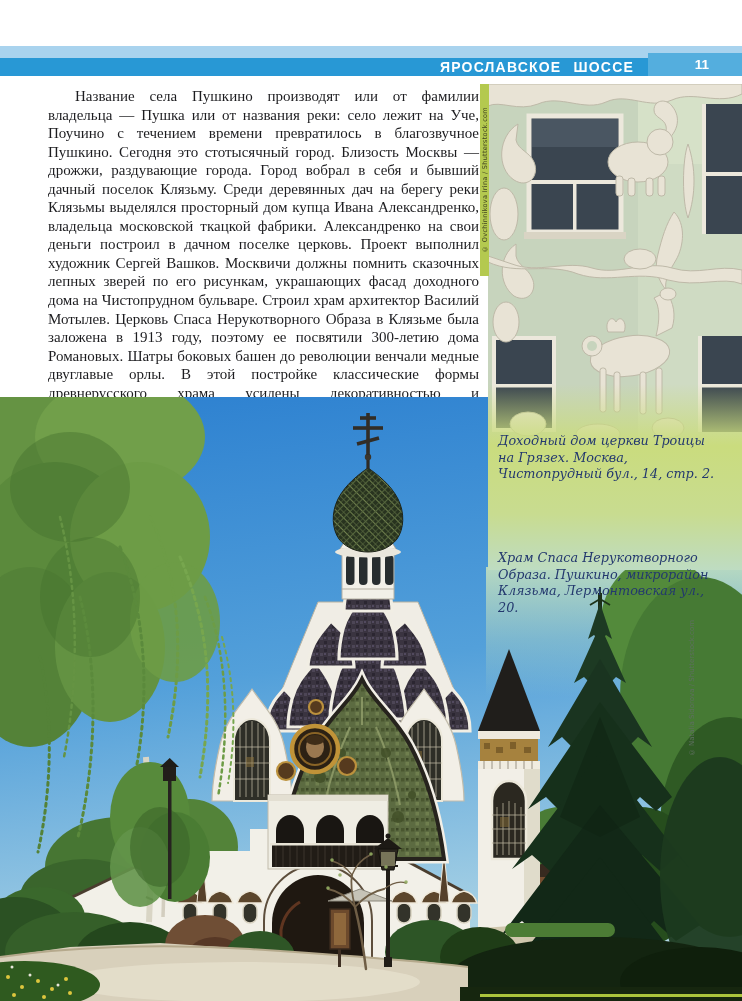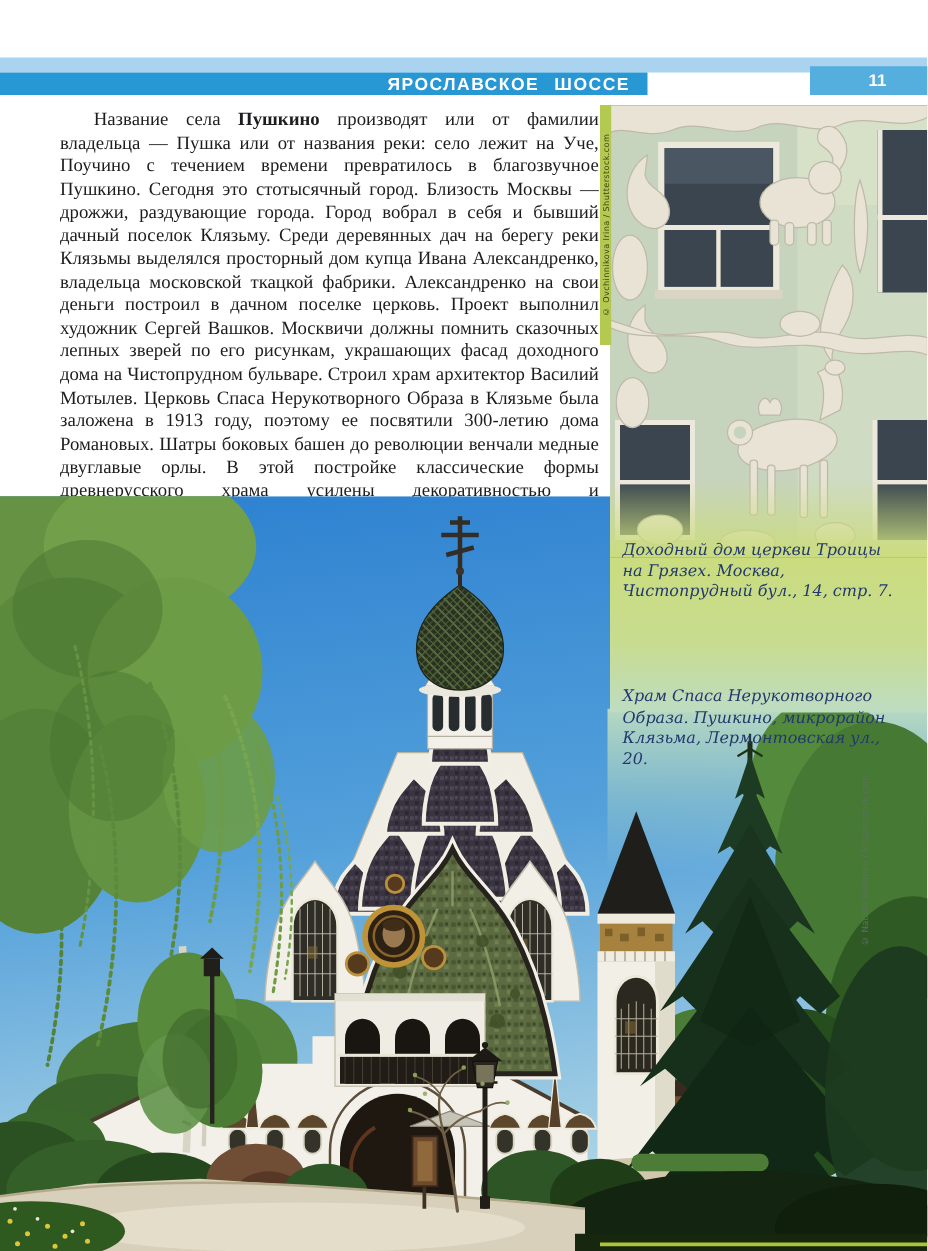--- a/index.html
+++ b/index.html
@@ -1,31 +1,31 @@
 <!DOCTYPE html>
 <html lang="ru" style="--header_bar: #2898d5; --header_strip: #a9d3ee; --page_box: #54aede; --caption_text: #23386e; --lime: #b4c94f; --text: #1d1d20;"><head>
 <meta charset="utf-8">
 <style>
   html,body{margin:0;padding:0;background:#ffffff;}
   #page{position:relative;width:742px;height:1001px;background:#ffffff;overflow:hidden;
         font-family:"Liberation Serif",serif;}
   .abs{position:absolute;}
   
   #hstrip{left:0;top:46px;width:742px;height:12px;background:var(--header_strip,#a9d3ee);}
-  #hbar{left:0;top:58px;width:518px;height:18px;background:var(--header_bar,#2898d5);
+  #hbar{left:0;top:58px;width:648px;height:18px;background:var(--header_bar,#2898d5);
         text-align:right;padding-right:14px;box-sizing:border-box;}
   #hbar span{font-family:"Liberation Sans",sans-serif;font-weight:bold;color:#ffffff;
         font-size:14px;line-height:18px;letter-spacing:1.2px;word-spacing:7px;}
   #numbox{left:648px;top:53px;width:108px;height:23px;background:var(--page_box,#54aede);
         display:flex;align-items:center;justify-content:center;}
   #numbox span{font-family:"Liberation Sans",sans-serif;font-weight:bold;color:#ffffff;font-size:13.5px;}
   
   #article{left:48px;top:87px;width:431px;margin:0;text-align:justify;text-indent:27px;
         font-size:15px;line-height:18.55px;color:var(--text,#1d1d20);hyphens:auto;}
-  #article b{font-weight:bold;}
+  #article b{font-weight:normal;}
   
   #facadePhoto{left:488px;top:84px;width:254px;height:362px;}
   #facadeCredit{left:480px;top:84px;width:9px;height:192px;background:var(--lime,#b4c94f);
         display:flex;align-items:center;justify-content:center;}
   .vtext{writing-mode:vertical-rl;transform:rotate(180deg);white-space:nowrap;
         font-family:"DejaVu Sans",sans-serif;}
   #facadeCredit .vtext{font-size:6.5px;color:#41431f;letter-spacing:.3px;}
   #capPanel{left:488px;top:446px;width:254px;height:124px;
         background:linear-gradient(180deg,#cadc7e 0%,#c8dc90 55%,#bedcc2 100%);}
   .caption{position:absolute;left:498px;width:220px;font-family:"DejaVu Serif",serif;
@@ -438,21 +438,21 @@
       <rect y="300" width="254" height="62" fill="url(#fadeGreen)"></rect>
     </svg>
   </div>
 
   <div id="facadeCredit" class="abs">
     <span class="vtext">© Ovchinnikova Irina / Shutterstock.com</span>
   </div>
 
   <div id="capPanel" class="abs"></div>
 
-  <div id="cap1" class="caption abs">Доходный дом церкви Троицы на Грязех. Москва, Чистопрудный бул., 14, стр. 7.</div>
+  <div id="cap1" class="caption abs">Доходный дом церкви Троицы на Грязех. Москва, Чистопрудный бул., 14, стр. 2.</div>
   <div id="cap2" class="caption abs">Храм Спаса Нерукотворного Образа. Пушкино, микрорайон Клязьма, Лермонтовская ул., 20.</div>
 
   <div id="churchCredit" class="abs">
     <span class="vtext">© Natalia Sidorova / Shutterstock.com</span>
   </div>
 
   <div id="limeStrip" class="abs"></div>
 
 </div>
 

